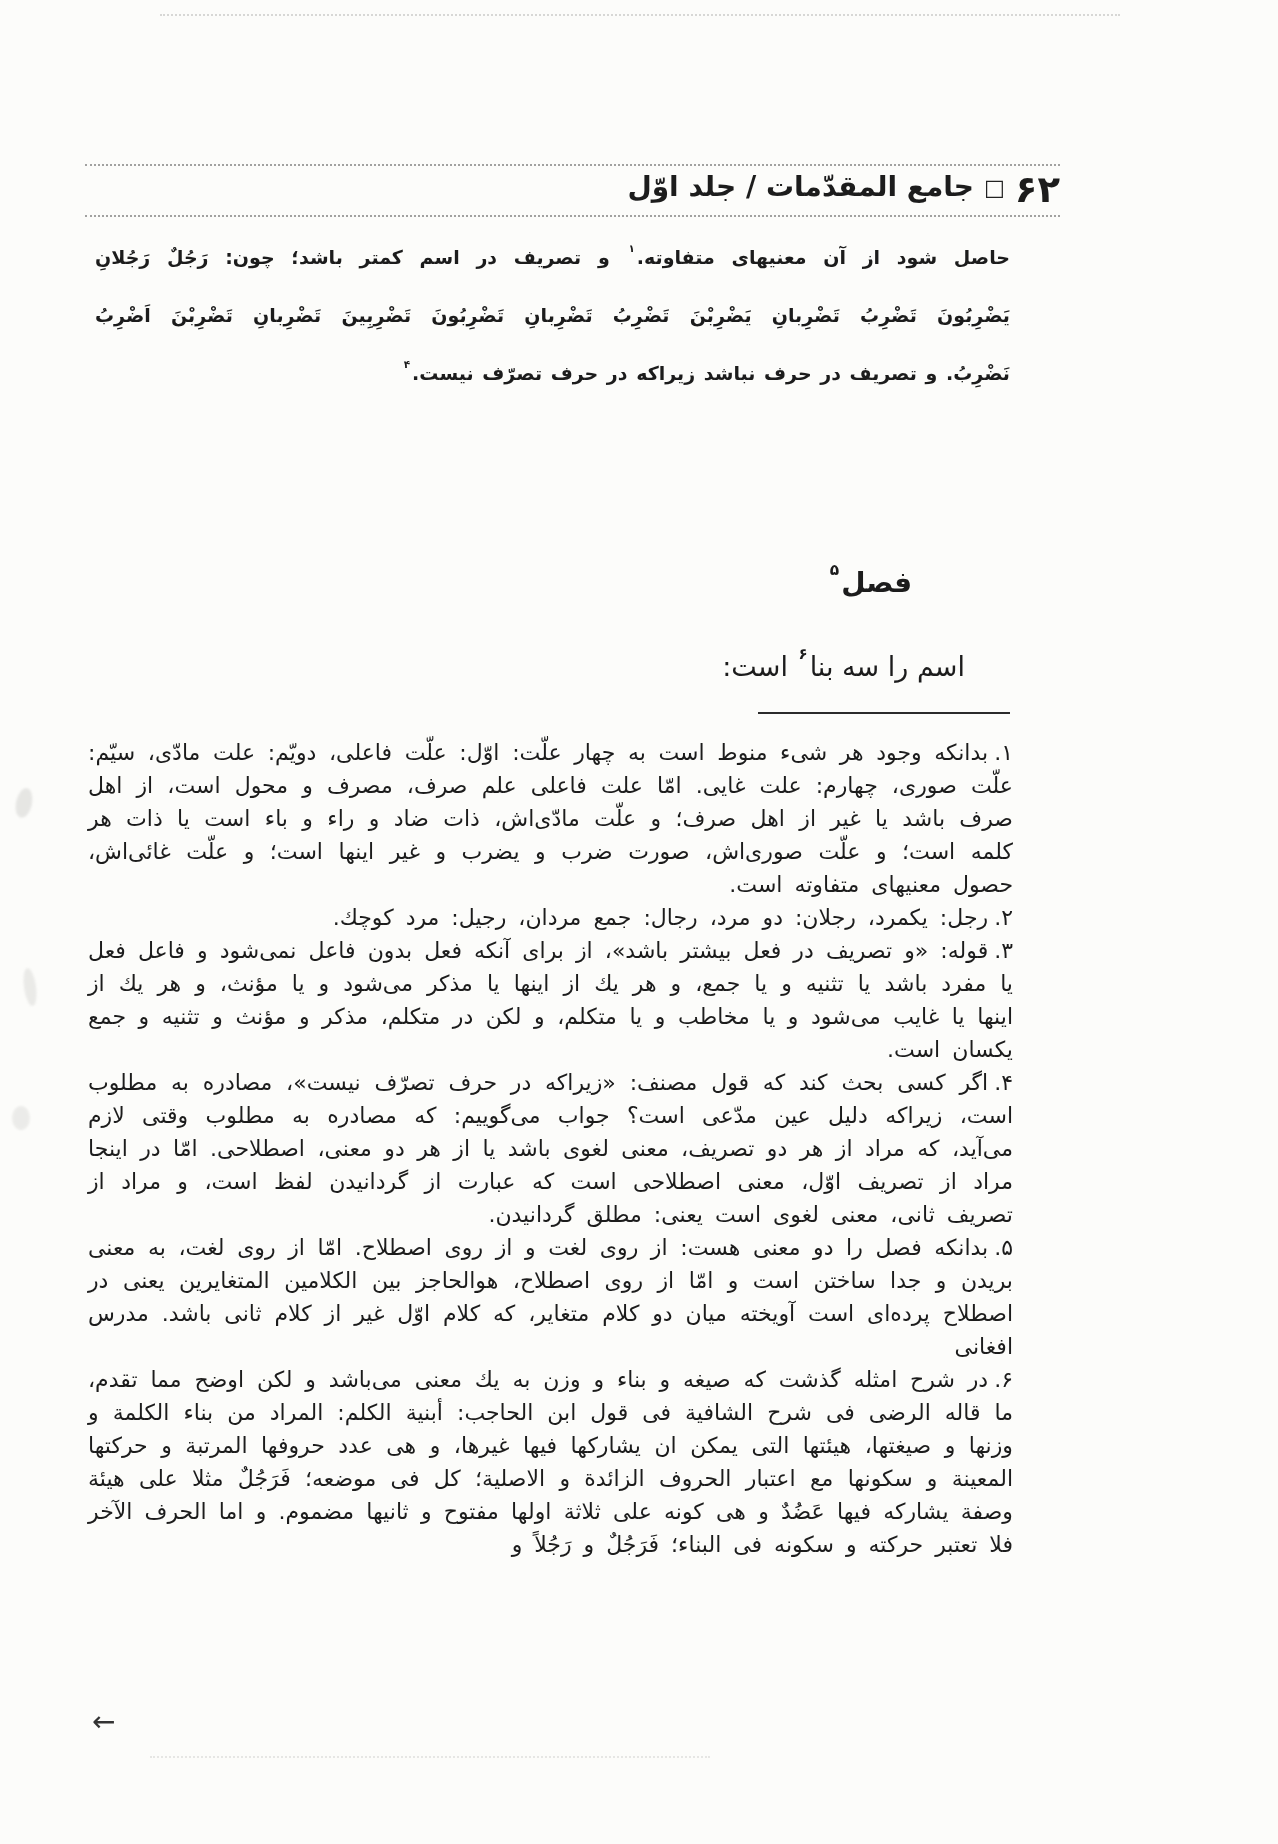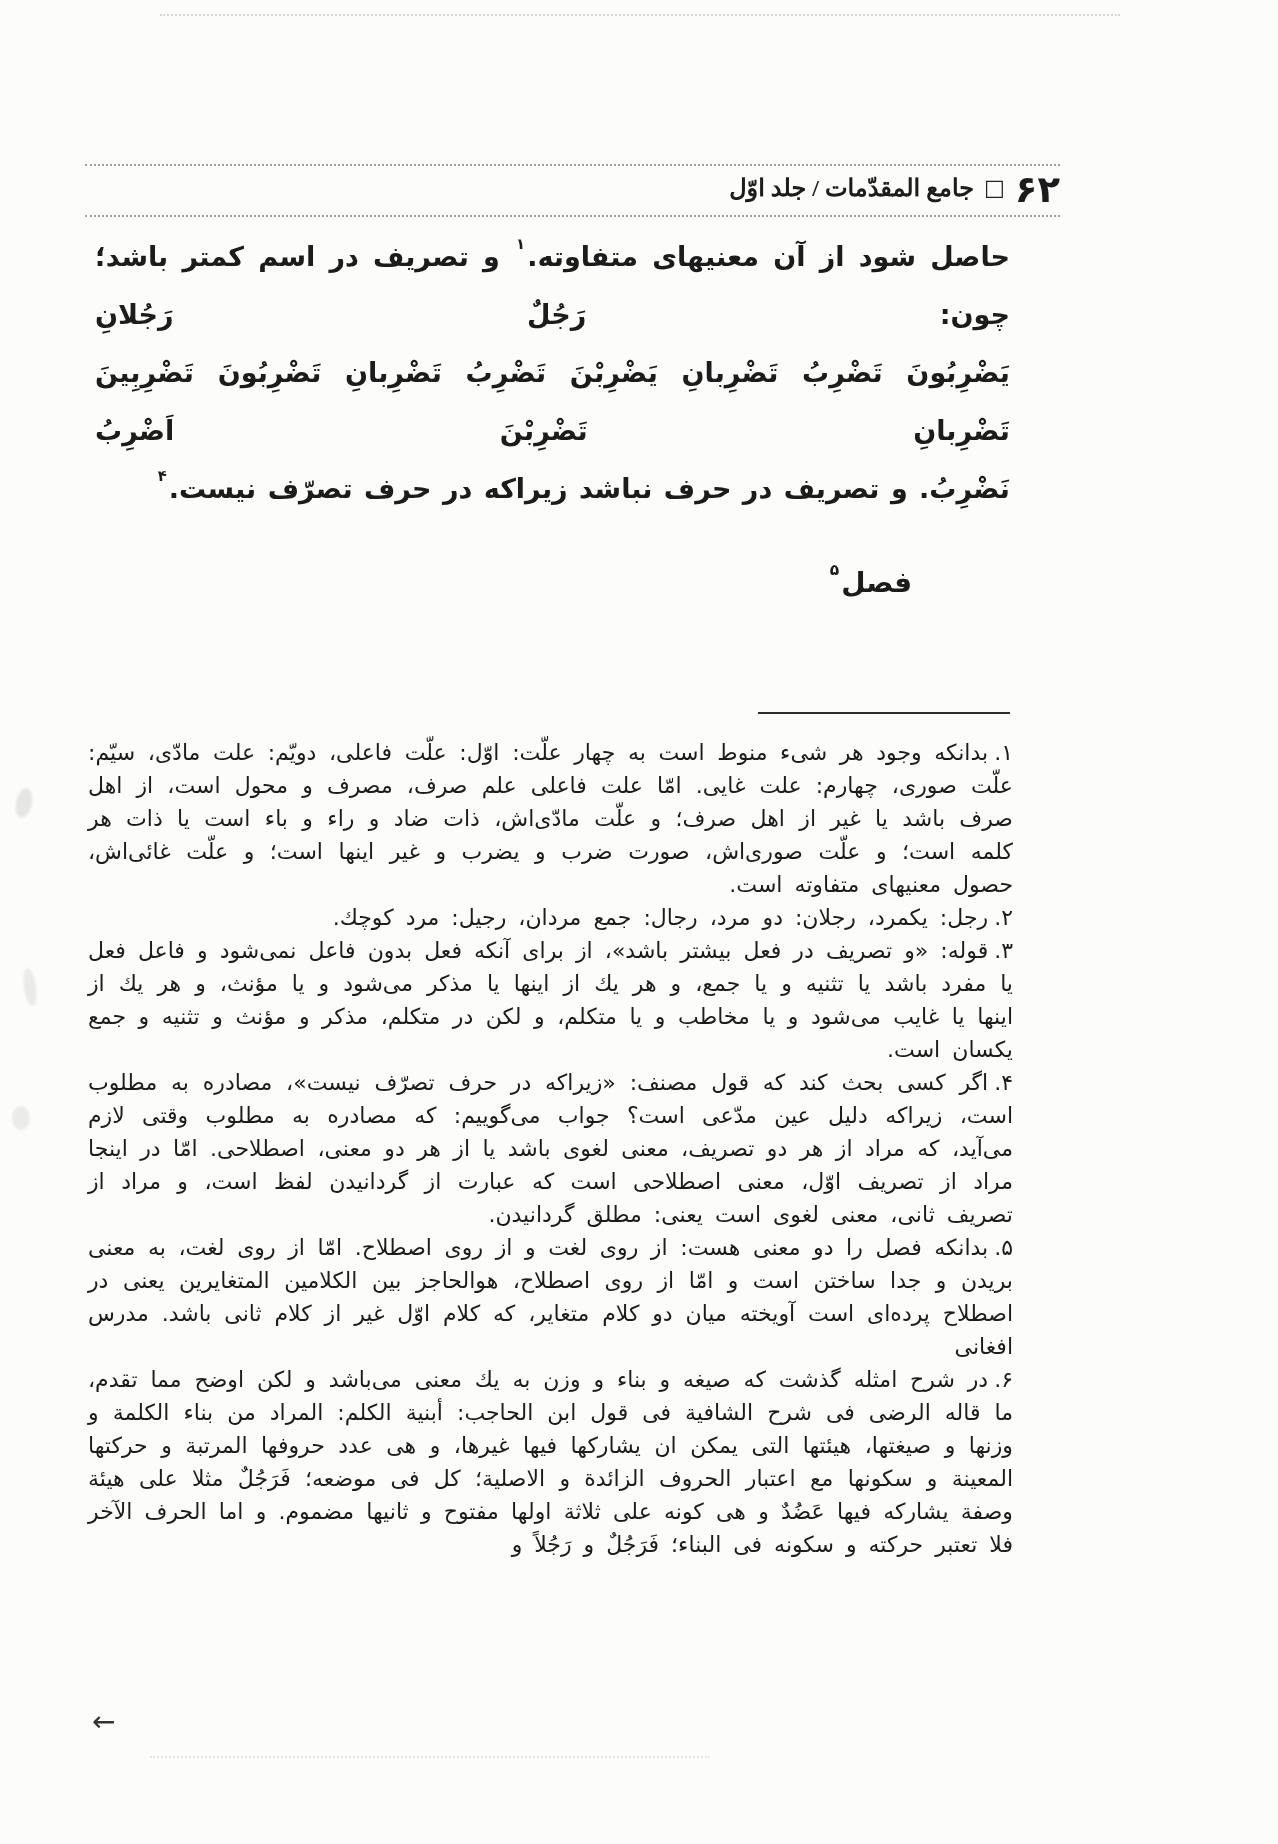--- a/index.html
+++ b/index.html
@@ -15,25 +15,25 @@
   .header{
     position:absolute;top:164px;left:85px;width:975px;
     border-top:2px dotted rgba(70,70,70,.5);
     border-bottom:2px dotted rgba(70,70,70,.5);
     padding:2px 0 4px;
     text-align:right;direction:rtl;
     white-space:nowrap;
   }
   .pagenum{font-size:37px;font-weight:bold;vertical-align:-6px;letter-spacing:1px;}
   .sqr{font-size:22px;margin:0 10px;vertical-align:1px;color:#222;}
-  .htitle{font-size:24px;font-weight:bold;font-family:Liberation Serif, serif;}
+  .htitle{font-size:28px;font-weight:bold;}
   
   .para{
     position:absolute;top:228px;left:95px;width:915px;
-    direction:rtl;font-size:27px;font-weight:bold;line-height:58px;
+    direction:rtl;font-size:19px;font-weight:bold;line-height:58px;
     word-spacing:2px;
   }
   .pline{text-align:justify;text-align-last:justify;}
   .pline.last{text-align-last:right;}
   sup.fnmark{
     font-size:.55em;line-height:0;position:relative;top:-.45em;
     font-weight:bold;padding:0 2px;
   }
   
   .fasl{
@@ -86,20 +86,23 @@
   <div class="para">
     <div class="pline"><span>حاصل شود از آن معنيهاى متفاوته.</span><sup class="fnmark">۱</sup><span> و تصريف در اسم كمتر باشد؛ چون: رَجُلٌ رَجُلانِ</span></div>
     <div class="pline"><span>يَضْرِبُونَ تَضْرِبُ تَضْرِبانِ يَضْرِبْنَ تَضْرِبُ تَضْرِبانِ تَضْرِبُونَ تَضْرِبِينَ تَضْرِبانِ تَضْرِبْنَ اَضْرِبُ</span></div>
     <div class="pline last"><span>نَضْرِبُ. و تصريف در حرف نباشد زيراكه در حرف تصرّف نيست.</span><sup class="fnmark">۴</sup></div>
   </div>
 
   <div class="fasl">
     <span>فصل</span><sup class="fnmark">۵</sup>
   </div>
 
+  <div class="lead">
+    <span>اسم را سه بنا</span><sup class="fnmark">۶</sup><span> است:</span>
+  </div>
 
   <div class="fn-rule"></div>
 
   <div class="footnotes">
     <div class="fn">
       <span class="fn-num">۱.</span><span class="fn-text">بدانكه وجود هر شى‌ء منوط است به چهار علّت: اوّل: علّت فاعلى، دويّم: علت مادّى، سيّم: علّت صورى، چهارم: علت غايى. امّا علت فاعلى علم صرف، مصرف و محول است، از اهل صرف باشد يا غير از اهل صرف؛ و علّت مادّى‌اش، ذات ضاد و راء و باء است يا ذات هر كلمه است؛ و علّت صورى‌اش، صورت ضرب و يضرب و غير اينها است؛ و علّت غائى‌اش، حصول معنيهاى متفاوته است.</span>
     </div>
     <div class="fn">
       <span class="fn-num">۲.</span><span class="fn-text">رجل: يكمرد، رجلان: دو مرد، رجال: جمع مردان، رجيل: مرد كوچك.</span>
     </div>

